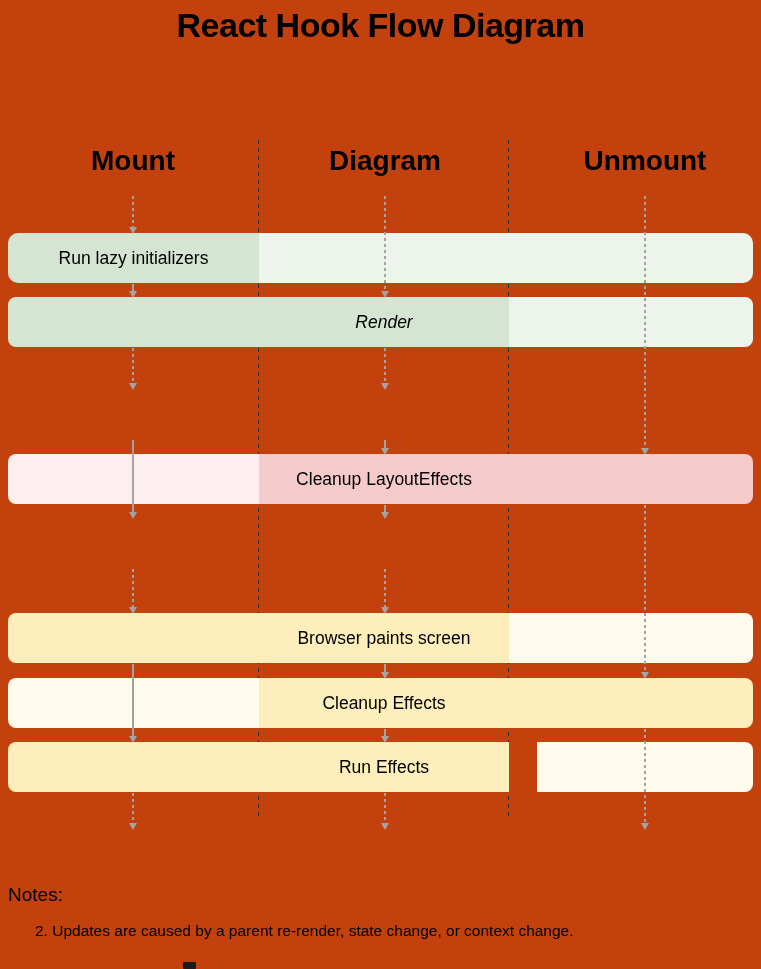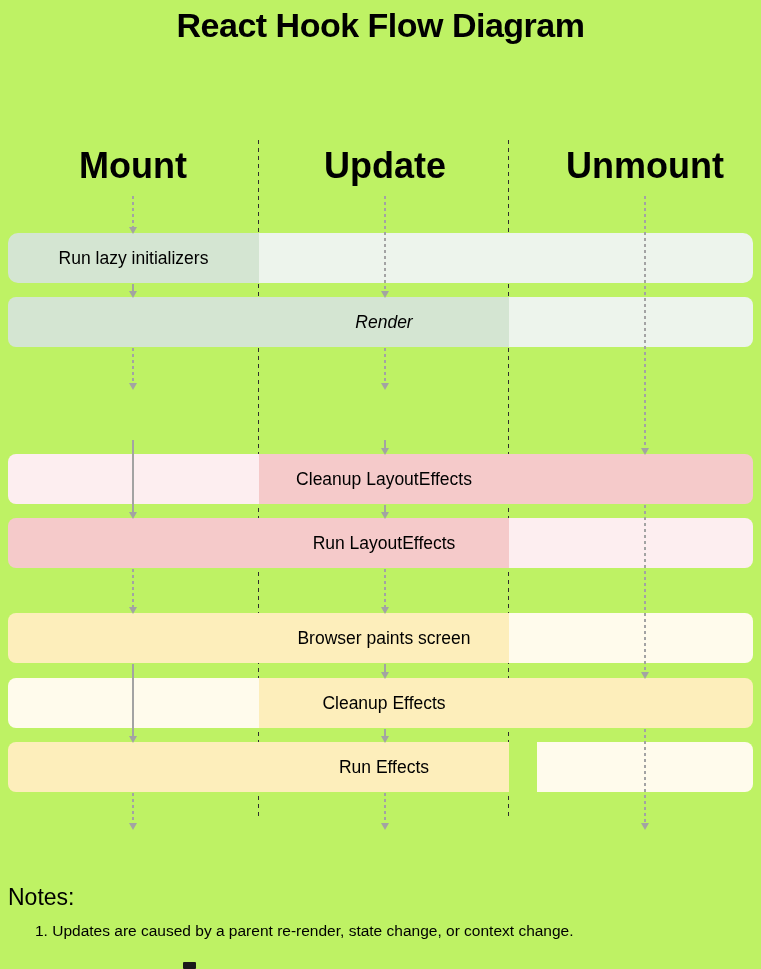--- a/index.html
+++ b/index.html
@@ -4,28 +4,28 @@
 <style>
   :root{
     --green-dark:#d4e5d2; --green-light:#edf4ec;
     --red-dark:#f5caca;   --red-light:#fdeef0;
     --yellow-dark:#fdeebb;--yellow-light:#fffbec;
     --arrow-gray:#a3a3a3; --separator:#2f2f2f; --ink:#000000;
   }
   *{box-sizing:border-box;margin:0;padding:0;}
   html,body{background:#ffffff;}
   body{font-family:"Liberation Sans",sans-serif;color:var(--ink);}
-  .page{position:relative;width:761px;height:969px;overflow:hidden;background:#bef264;}
+  .page{position:relative;width:761px;height:969px;overflow:hidden;background:#c2410c;}
 
   .title{position:absolute;top:6px;left:0;width:761px;text-align:center;
          font-size:34px;font-weight:bold;letter-spacing:-.5px;}
   .subtitle{position:absolute;top:56px;left:0;width:761px;text-align:center;font-size:15px;}
 
   .col-header{position:absolute;top:145px;height:34px;text-align:center;
-              font-size:36px;font-weight:bold;}
+              font-size:28px;font-weight:bold;}
   .col-header.mount{left:8px;width:250px;}
   .col-header.update{left:260px;width:250px;}
   .col-header.unmount{left:520px;width:250px;}
 
   .separator{position:absolute;top:140px;height:678px;width:1px;
              background:repeating-linear-gradient(to bottom,var(--separator) 0 4px,transparent 4px 8px);}
   .separator.s1{left:258px;} .separator.s2{left:508px;}
 
   .row{position:absolute;left:8px;width:745px;height:50px;border-radius:8px;
        overflow:hidden;display:flex;}
@@ -43,37 +43,37 @@
   .r5{top:518px;} .r6{top:613px;} .r7{top:678px;} .r8{top:742px;gap:28px;}
 
   .arrow{position:absolute;width:2px;}
   .arrow.dashed{background:repeating-linear-gradient(to bottom,var(--arrow-gray) 0 3px,transparent 3px 6px);}
   .arrow.solid{background:var(--arrow-gray);}
   .arrow::after{content:"";position:absolute;left:50%;bottom:-2px;transform:translateX(-50%);
                 width:0;height:0;border-left:4.5px solid transparent;
                 border-right:4.5px solid transparent;border-top:7px solid var(--arrow-gray);}
   .cx-mount{left:132px;} .cx-update{left:384px;} .cx-unmount{left:644px;}
 
-  .notes-heading{position:absolute;left:8px;top:884px;font-size:23px;}
+  .notes-heading{position:absolute;left:8px;top:884px;font-size:19px;}
   .notes-list{position:absolute;left:8px;top:919px;width:740px;font-size:15.5px;line-height:23px;
               padding-left:27px;}
   .note-item{margin:0;}
 
   .clipped-fragment{position:absolute;left:183px;top:962px;width:13px;height:7px;
                     background:#1a1a1a;border-radius:1px;}
 </style>
 </head>
 <body>
 
 <div class="page">
 
   <div class="title">React Hook Flow Diagram</div>
 
   <div class="col-header mount">Mount</div>
-  <div class="col-header update">Update</div>
+  <div class="col-header update">Diagram</div>
   <div class="col-header unmount">Unmount</div>
 
   <div class="separator s1"></div>
   <div class="separator s2"></div>
 
   <div class="row r1">
     <div class="seg green dark w-left"></div>
     <div class="seg green light grow"></div>
     <span class="band-label in-mount">Run lazy initializers</span>
   </div>
@@ -84,25 +84,20 @@
     <span class="band-label in-update">Render</span>
   </div>
 
 
   <div class="row r4">
     <div class="seg red light w-left"></div>
     <div class="seg red dark grow"></div>
     <span class="band-label in-update">Cleanup LayoutEffects</span>
   </div>
 
-  <div class="row r5">
-    <div class="seg red dark" style="width:501px"></div>
-    <div class="seg red light grow"></div>
-    <span class="band-label in-update">Run LayoutEffects</span>
-  </div>
 
   <div class="row r6">
     <div class="seg yellow dark" style="width:501px"></div>
     <div class="seg yellow light grow"></div>
     <span class="band-label in-update">Browser paints screen</span>
   </div>
 
   <div class="row r7">
     <div class="seg yellow light w-left"></div>
     <div class="seg yellow dark grow"></div>
@@ -131,18 +126,18 @@
   <div class="arrow solid  cx-update" style="top:664px;height:13px"></div>
   <div class="arrow solid  cx-update" style="top:729px;height:12px"></div>
   <div class="arrow dashed cx-update" style="top:793px;height:35px"></div>
 
   <div class="arrow dashed cx-unmount" style="top:196px;height:257px"></div>
   <div class="arrow dashed cx-unmount" style="top:505px;height:172px"></div>
   <div class="arrow dashed cx-unmount" style="top:729px;height:99px"></div>
 
   <div class="notes-heading">Notes:</div>
   <div class="notes-list">
-    <div class="note-item">1. Updates are caused by a parent re-render, state change, or context change.</div>
+    <div class="note-item">2. Updates are caused by a parent re-render, state change, or context change.</div>
   </div>
 
   <div class="clipped-fragment"></div>
 
 </div>
 
 </body></html>

